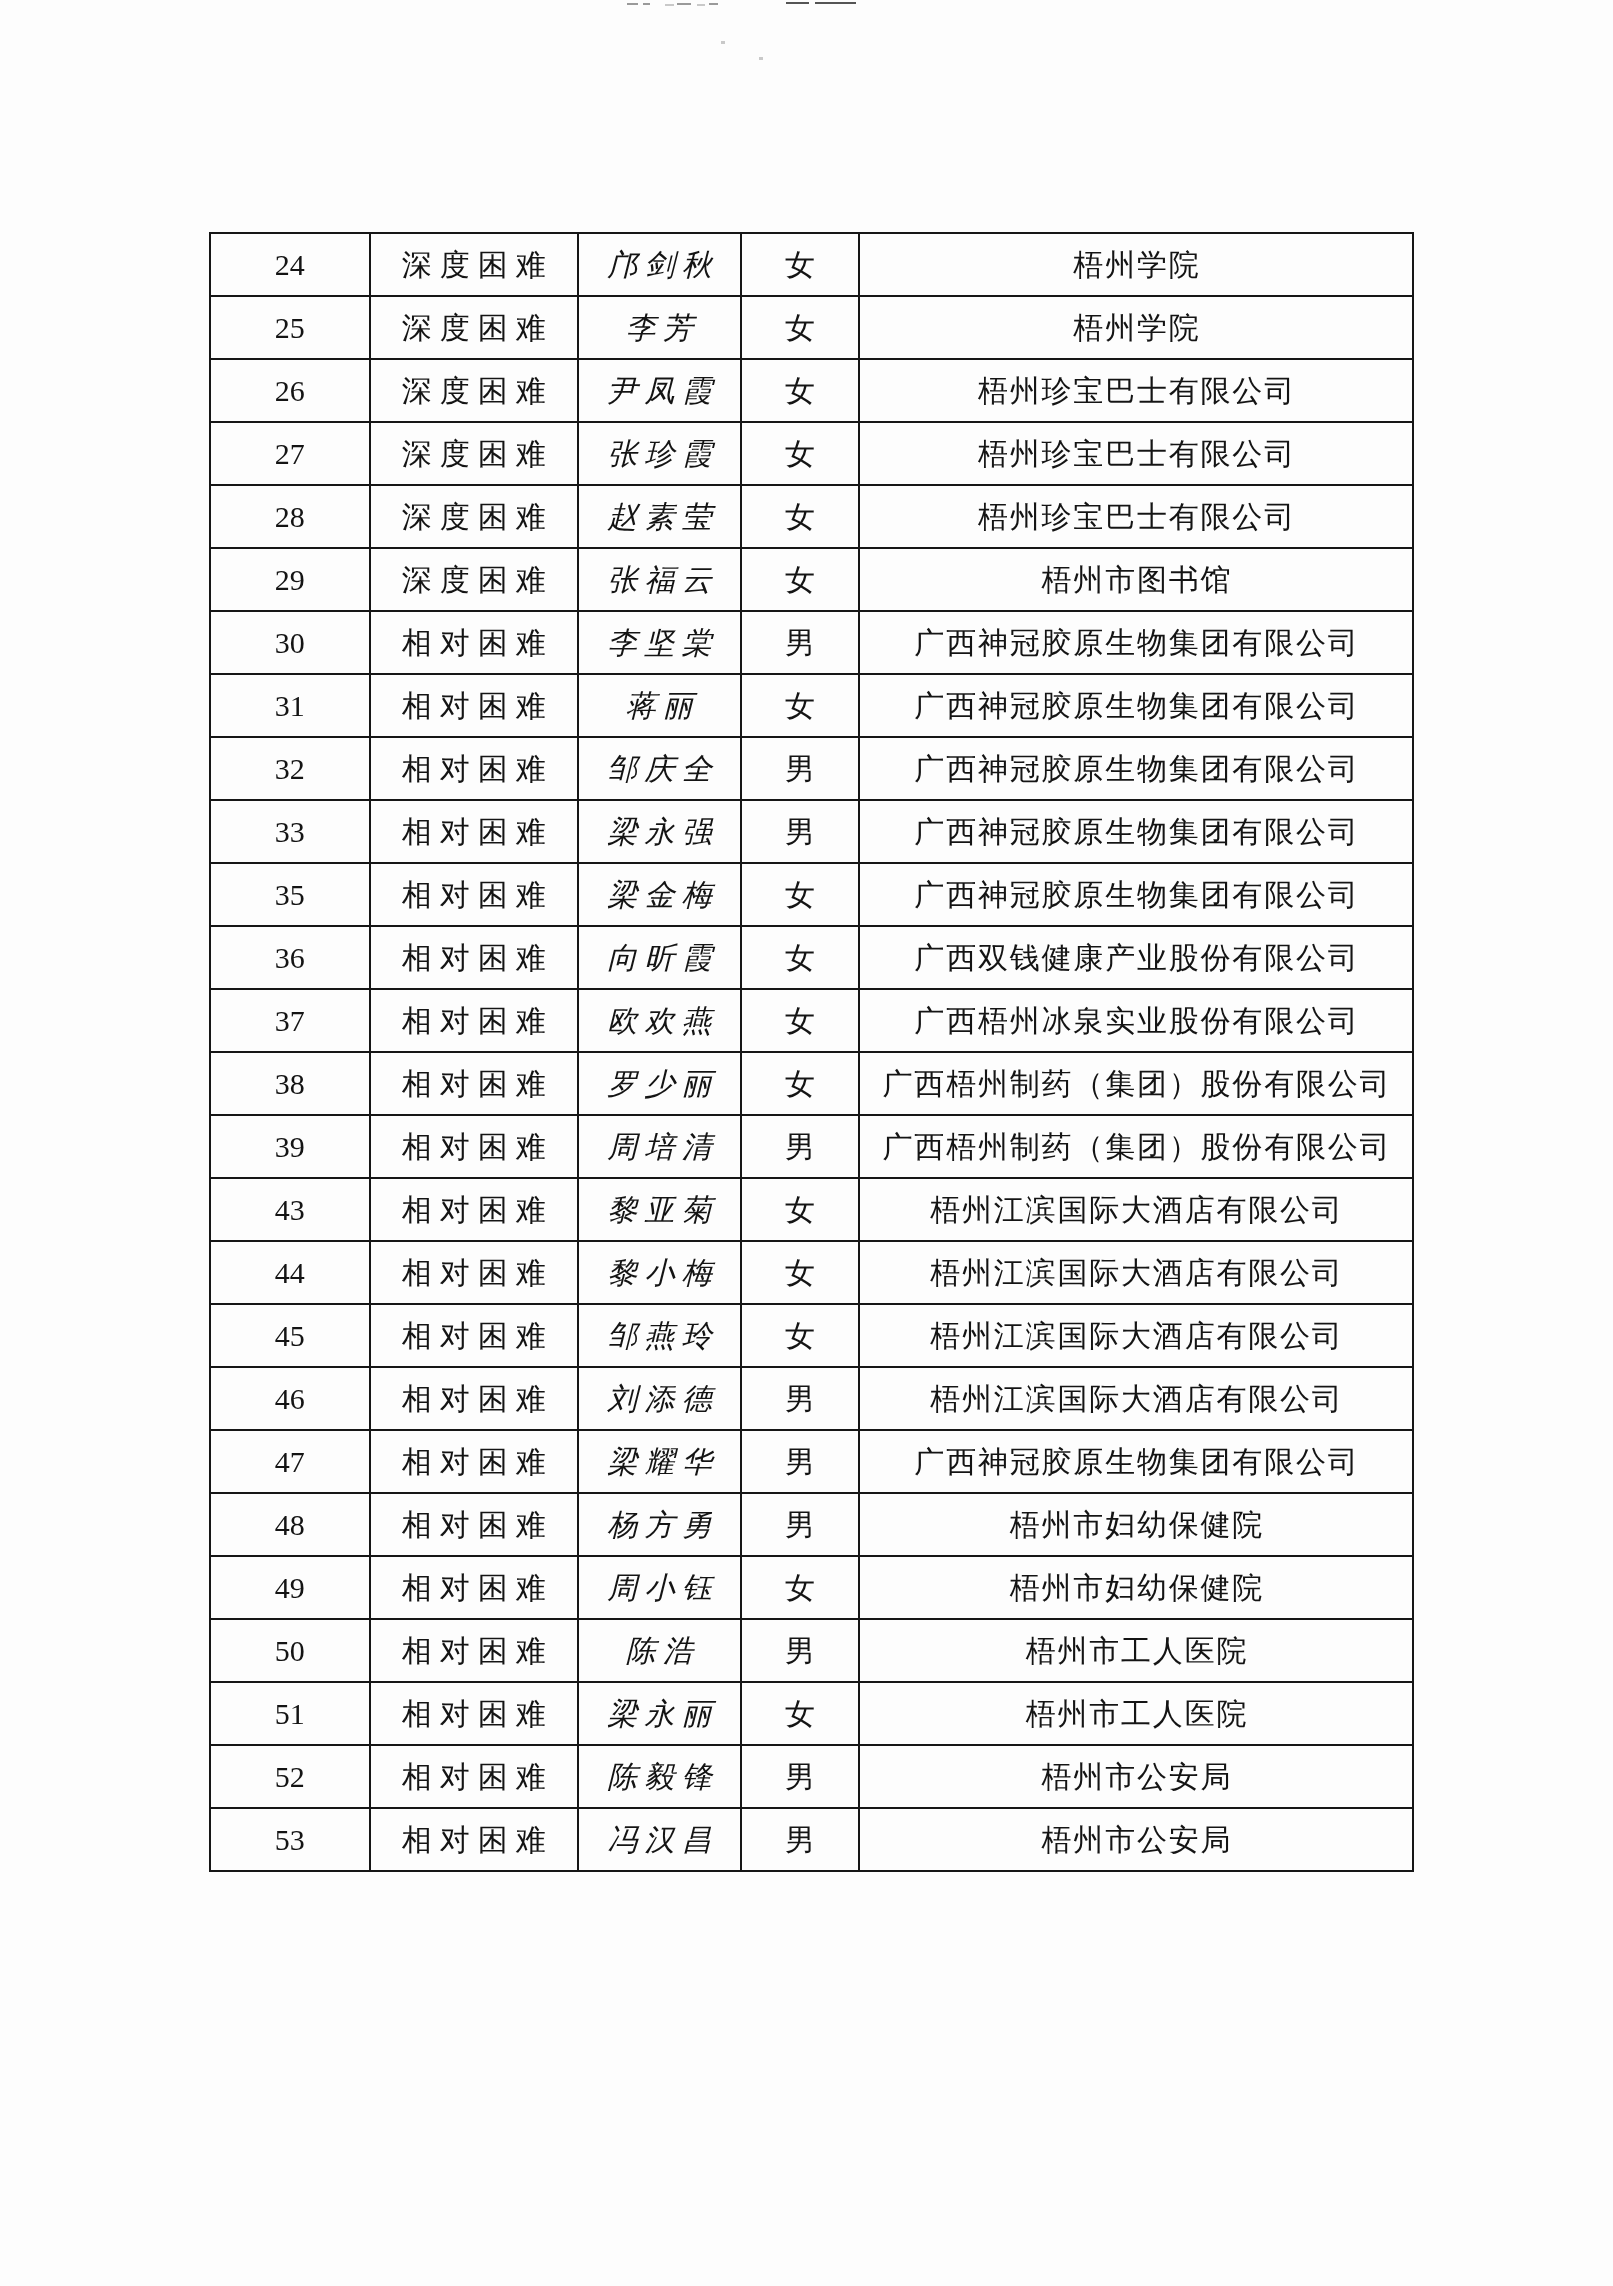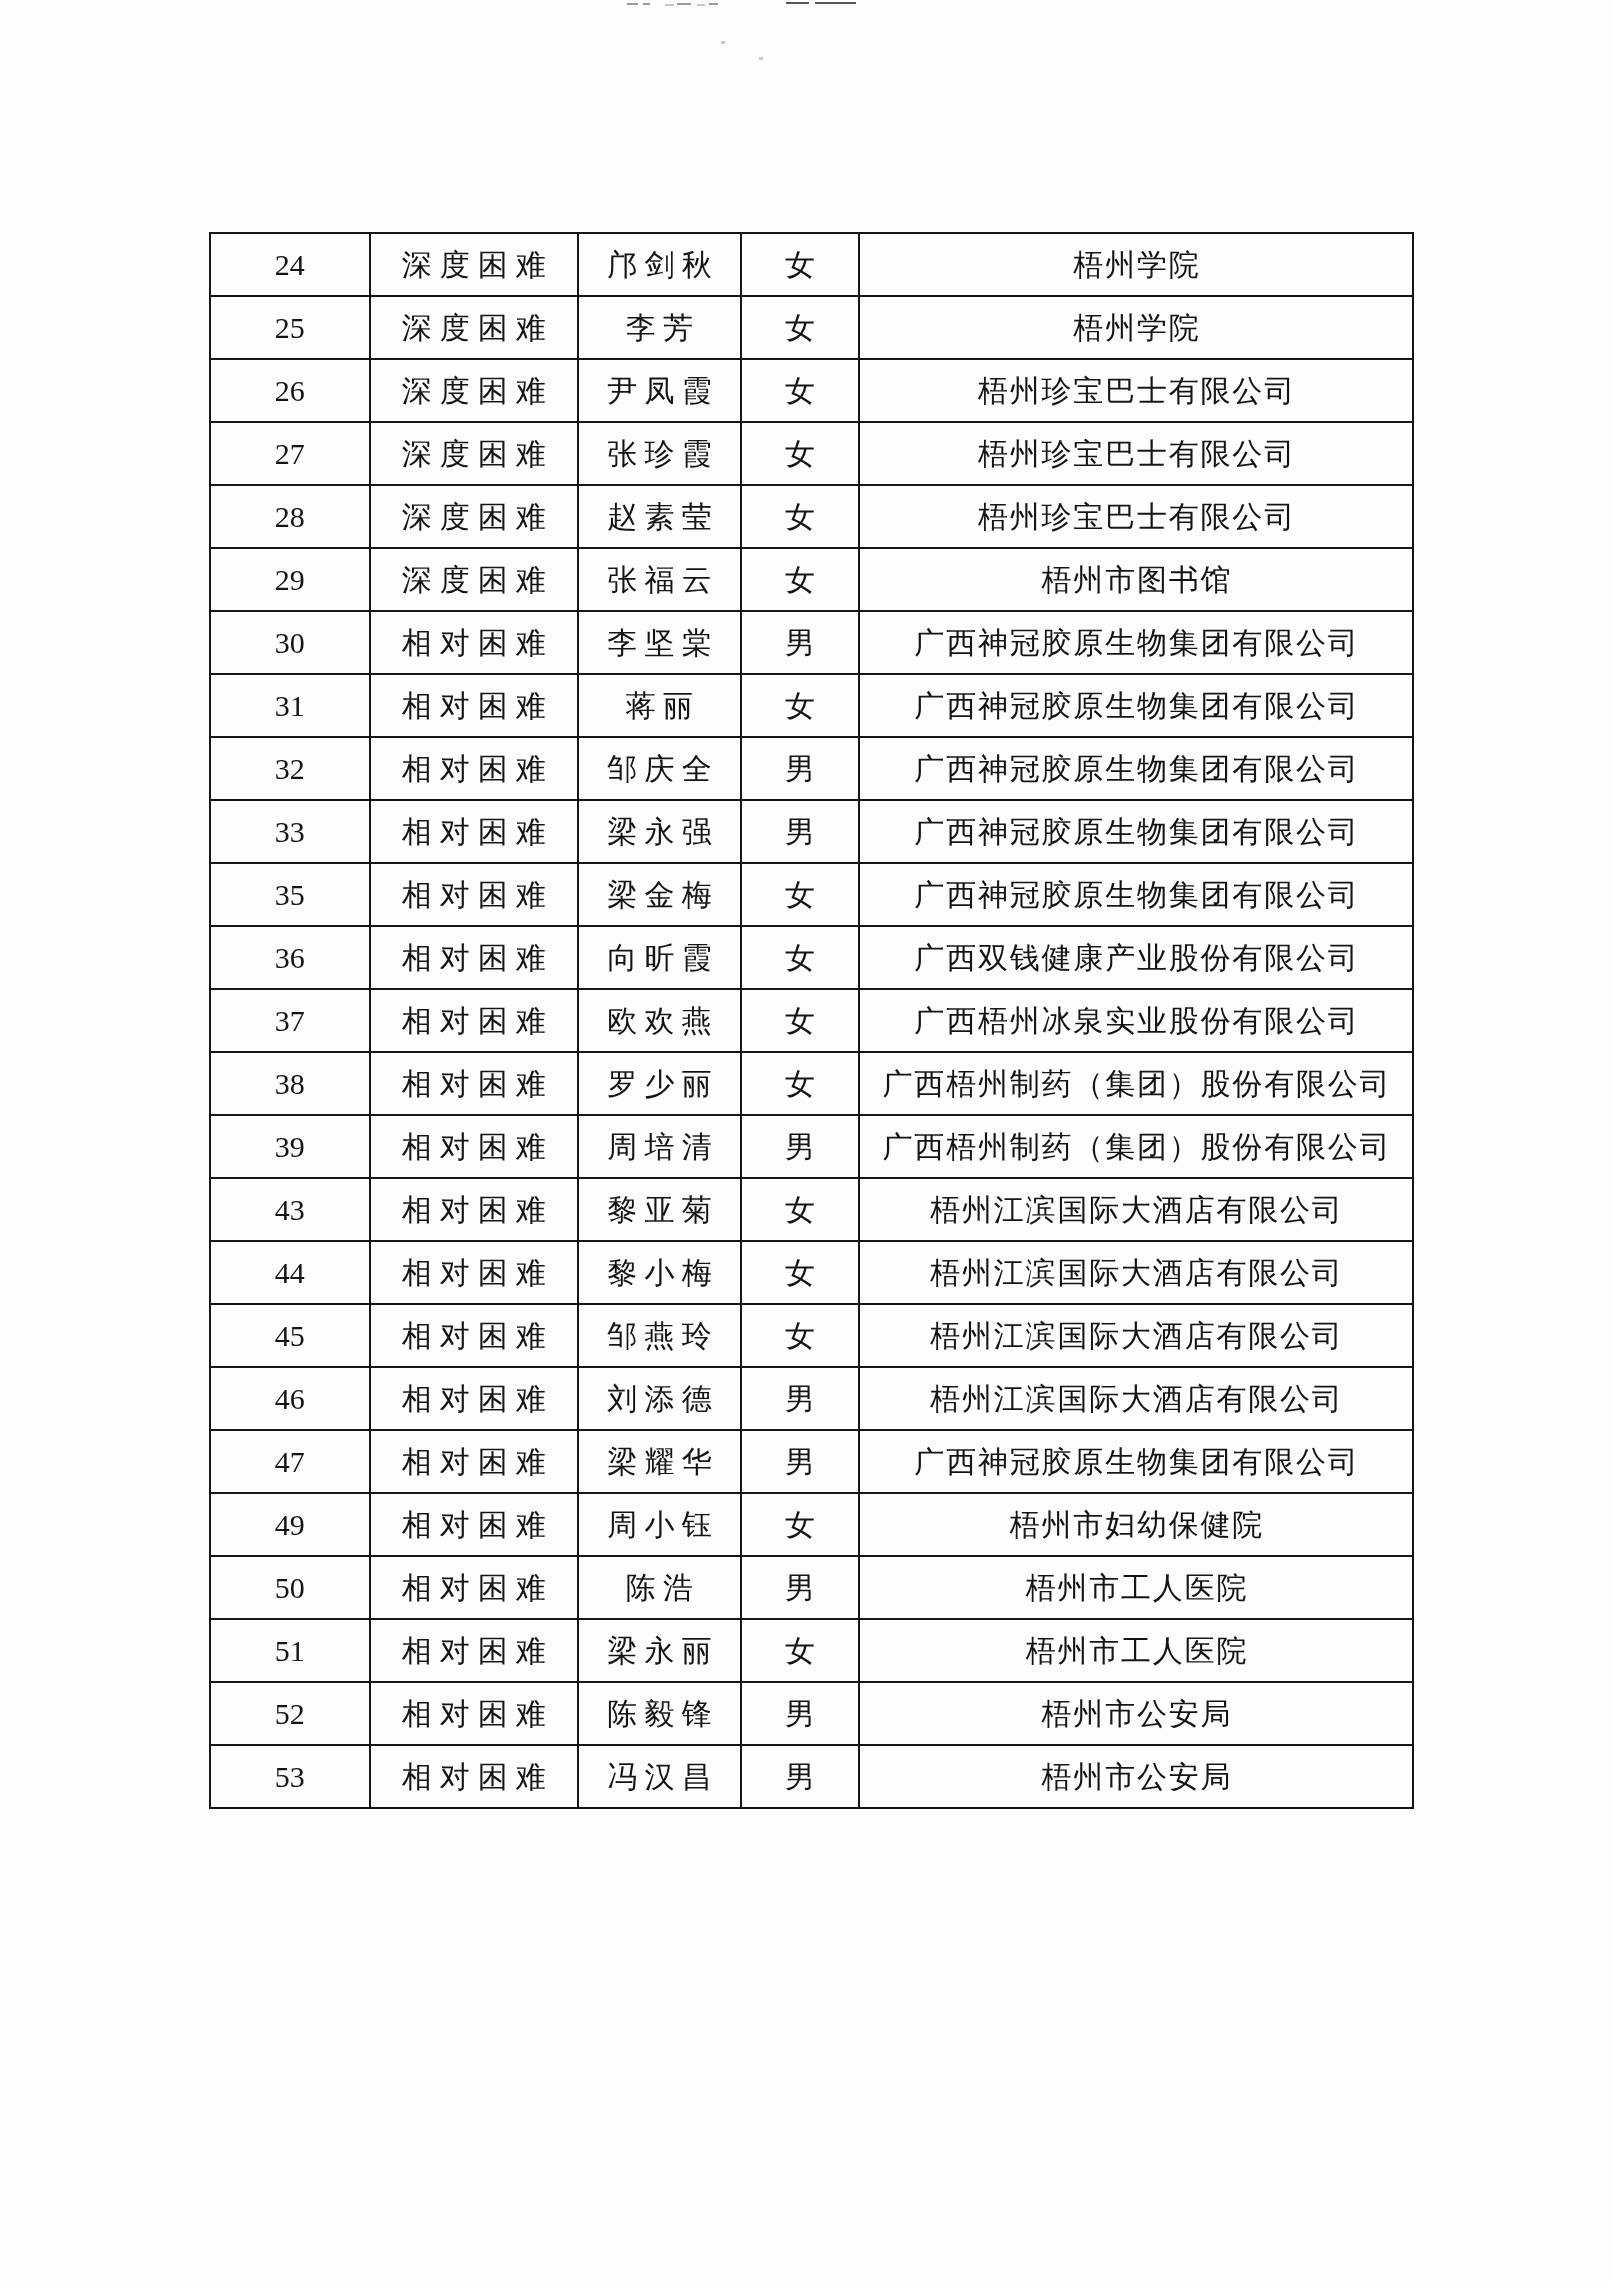--- a/index.html
+++ b/index.html
@@ -52,20 +52,21 @@
     font-family: "Liberation Serif", "DejaVu Serif", serif;
     border-radius: 22px;
   }
   td.c-category {
     letter-spacing: 8px;
     text-indent: 8px; 
   }
   td.c-name {
     letter-spacing: 7.2px;
     text-indent: 7.2px;
+    font-style: italic;
   }
   td.c-gender {
     letter-spacing: 0;
   }
   td.c-employer {
     letter-spacing: 1.8px;
     text-indent: 1.8px;
   }
 </style>
 </head>
@@ -227,20 +228,27 @@
           <td class="c-employer">梧州江滨国际大酒店有限公司</td>
         </tr>
         <tr>
           <td class="c-no">47</td>
           <td class="c-category">相对困难</td>
           <td class="c-name">梁耀华</td>
           <td class="c-gender">男</td>
           <td class="c-employer">广西神冠胶原生物集团有限公司</td>
         </tr>
         <tr>
+          <td class="c-no">48</td>
+          <td class="c-category">相对困难</td>
+          <td class="c-name">杨方勇</td>
+          <td class="c-gender">男</td>
+          <td class="c-employer">梧州市妇幼保健院</td>
+        </tr>
+        <tr>
           <td class="c-no">49</td>
           <td class="c-category">相对困难</td>
           <td class="c-name">周小钰</td>
           <td class="c-gender">女</td>
           <td class="c-employer">梧州市妇幼保健院</td>
         </tr>
         <tr>
           <td class="c-no">50</td>
           <td class="c-category">相对困难</td>
           <td class="c-name">陈浩</td>

